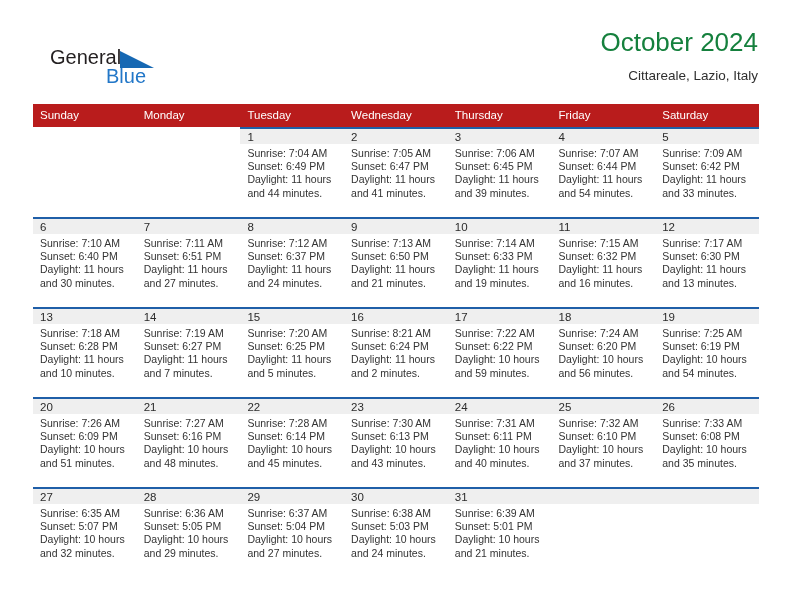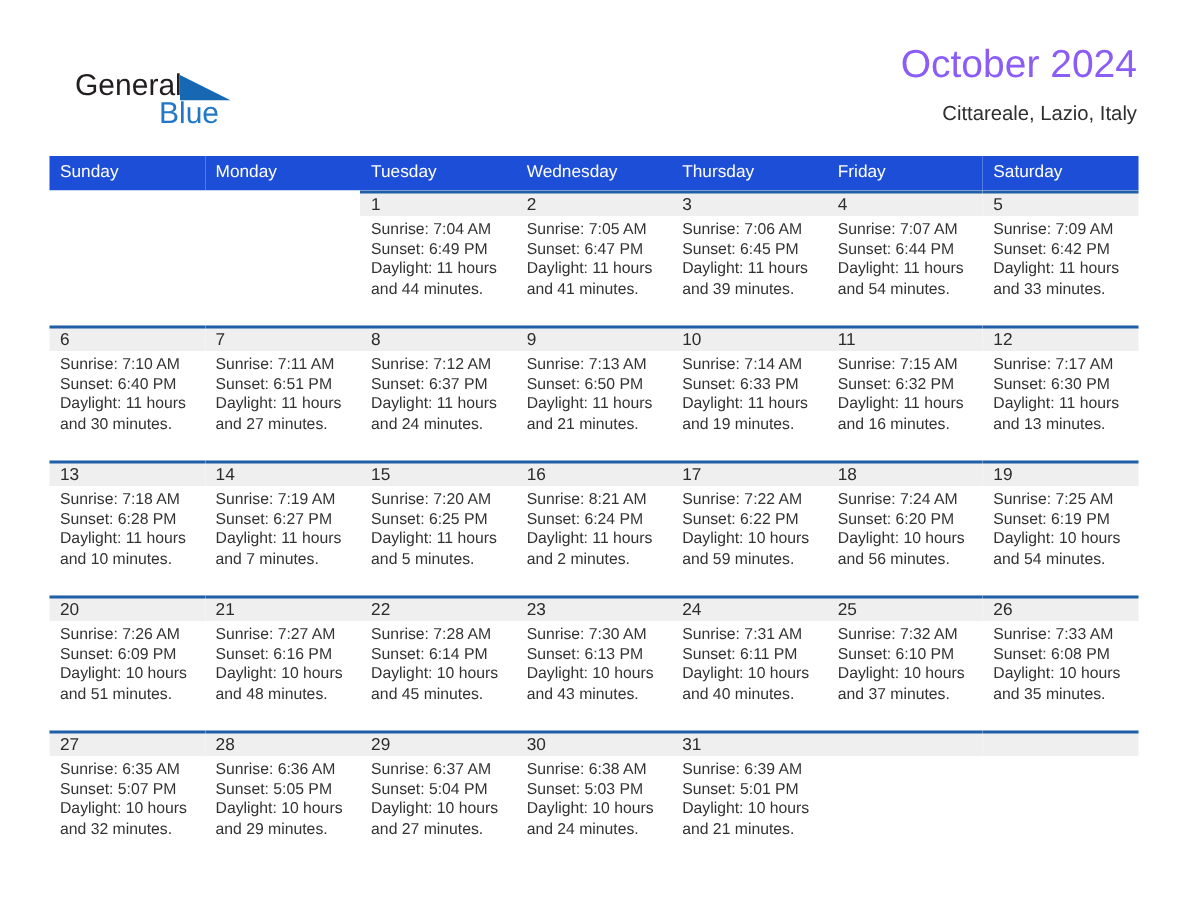--- a/index.html
+++ b/index.html
@@ -63,21 +63,21 @@
 
   .title-block {
     position: absolute;
     right: 0;
     top: -4px;
     text-align: right;
   }
   .cal-title {
     font-size: 26px;
     line-height: 32px;
-    color: #8b5cf6;
+    color: #15803d;
     font-weight: normal;
     white-space: nowrap;
   }
   .cal-subtitle {
     font-size: 13.5px;
     line-height: 20px;
     color: #2f2f2f;
     margin-top: 8px;
     white-space: nowrap;
   }
@@ -90,21 +90,21 @@
     width: 726px;
   }
   table.cal {
     border-collapse: collapse;
     table-layout: fixed;
     width: 726px;
   }
   table.cal col { width: 103.71px; }
 
   thead th {
-    background: #1d4ed8;
+    background: #b91c1c;
     color: #ffffff;
     font-weight: normal;
     font-size: 11.5px;
     text-align: left;
     padding: 5px 0 6px 7px;
     height: 12px;
     border: none;
   }
 
   tbody td {

